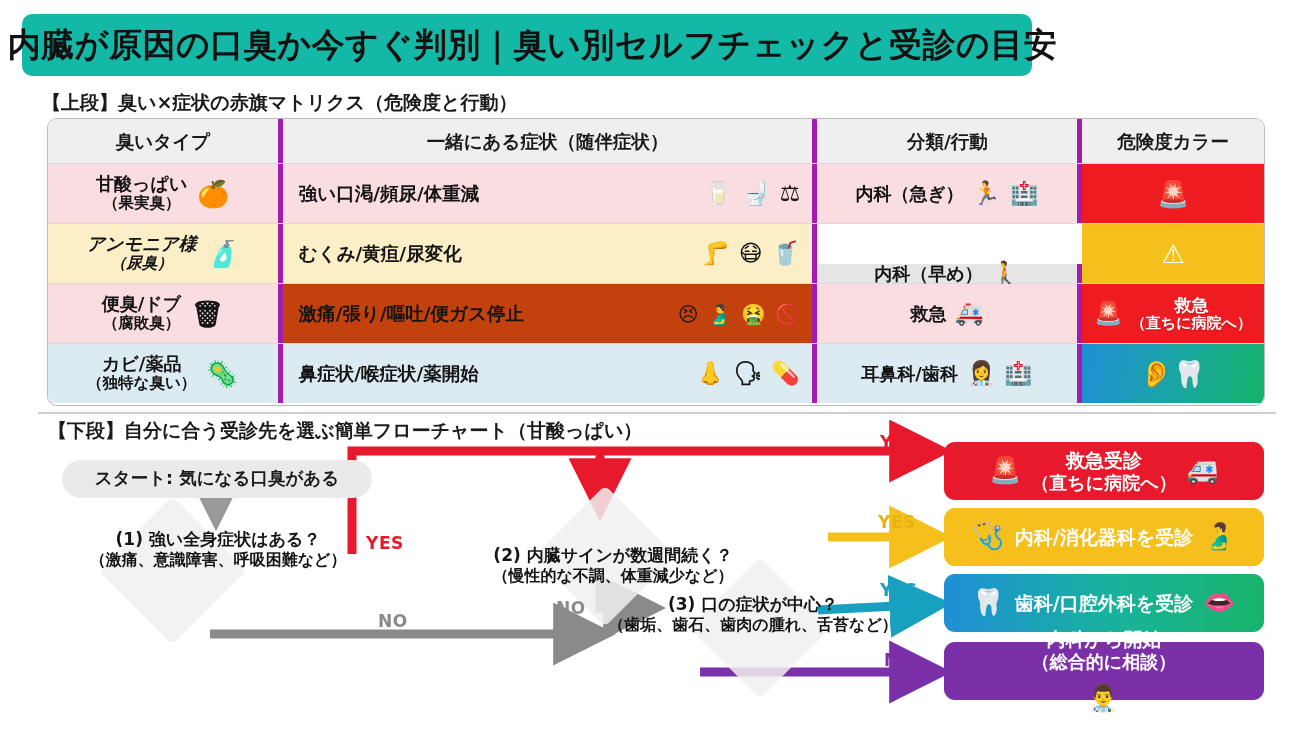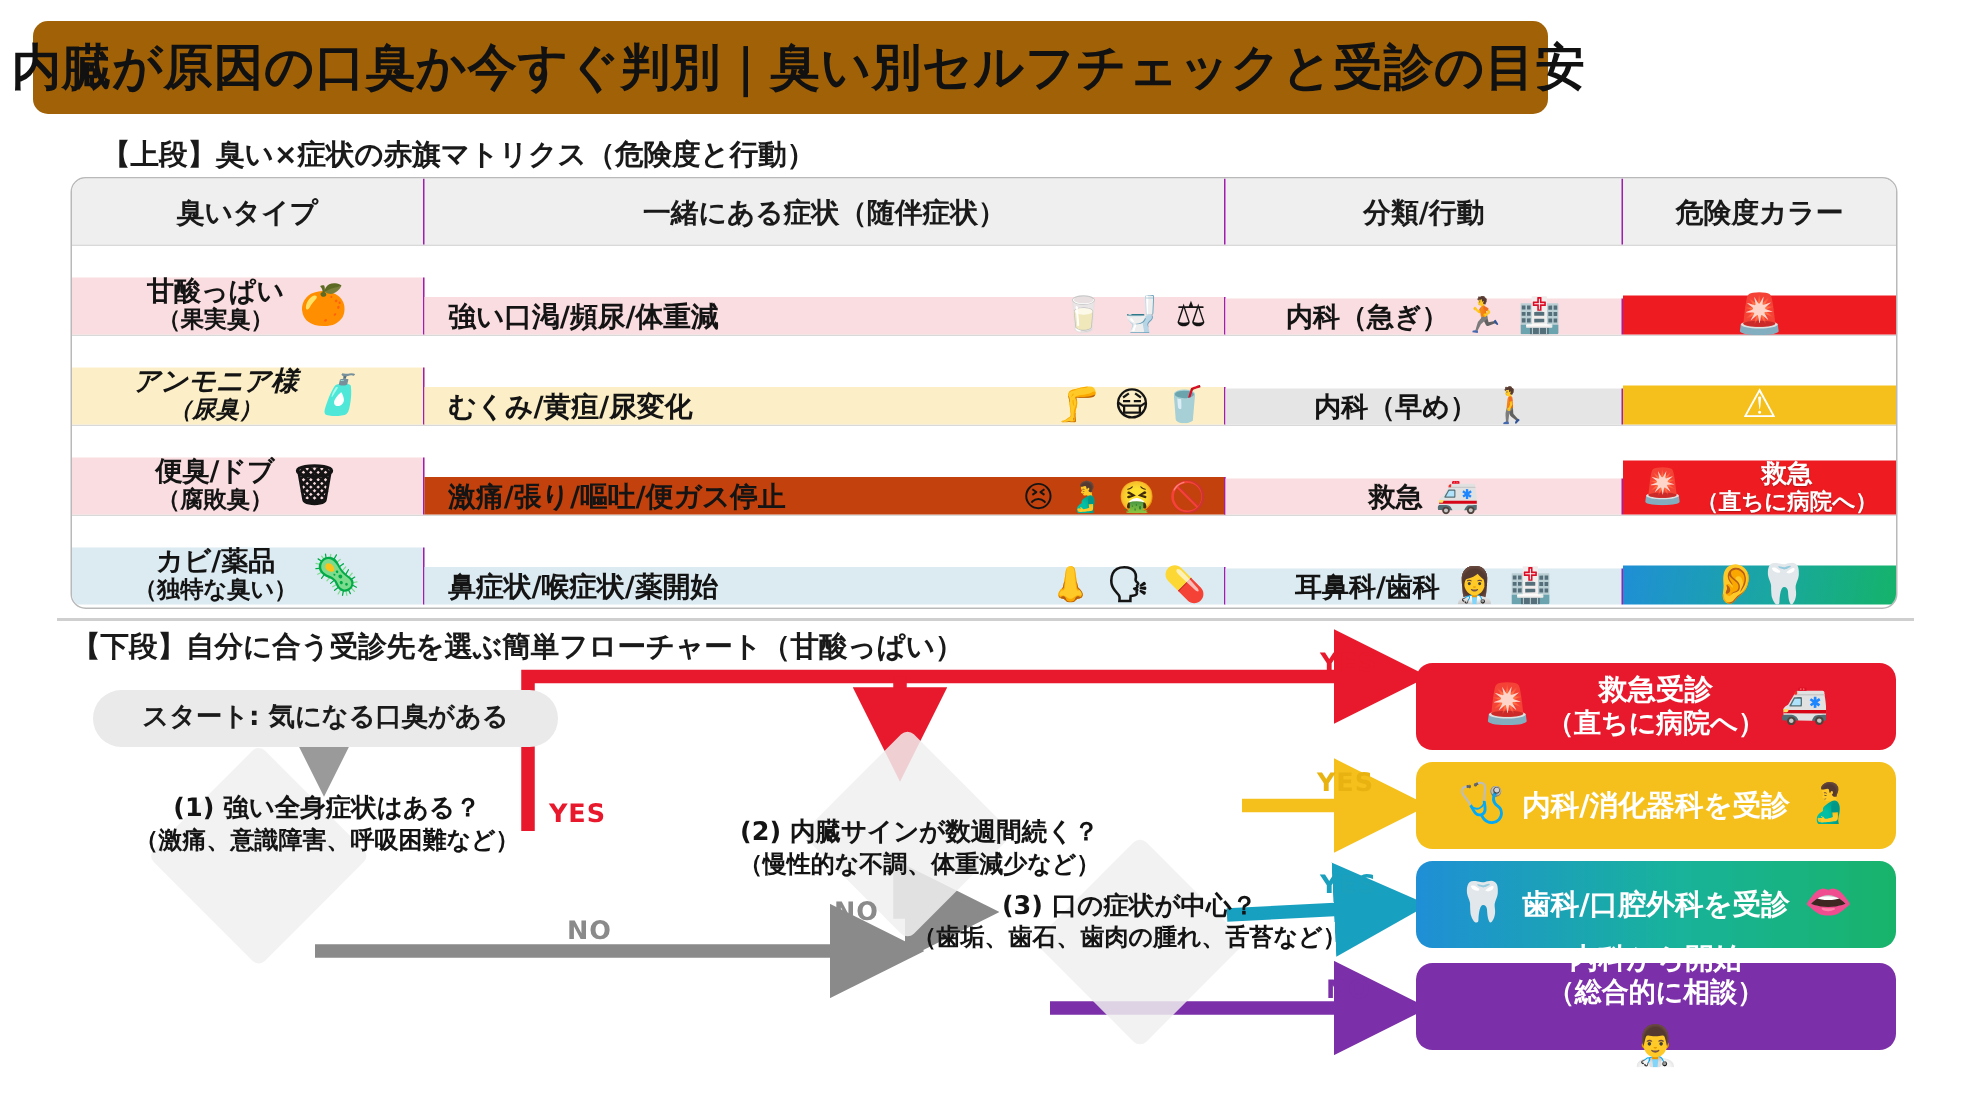--- a/index.html
+++ b/index.html
@@ -7,52 +7,52 @@
     width: 1313px; height: 735px;
     background: #ffffff;
     font-family: "DejaVu Sans", "Liberation Sans", sans-serif;
     overflow: hidden;
   }
   .page { position: relative; width: 1313px; height: 735px; background:#fff; }
 
   
   .title-bar{
     position:absolute; left:22px; top:14px; width:1010px; height:62px;
-    background:#a16207; border-radius:10px;
+    background:#14b8a6; border-radius:10px;
     display:flex; align-items:center; justify-content:center;padding-left:11px;
   }
   .title-text{
     font-size:33px; font-weight:700; color:#111; letter-spacing:.5px;
     white-space:nowrap;
   }
 
   
   .sec-head{
     position:absolute; font-size:19px; font-weight:700; color:#1a1a1a;
     white-space:nowrap;
   }
-  #matrix-head{ left:68px; top:90px; }
+  #matrix-head{ left:42px; top:90px; }
   #flow-head{ left:48px; top:418px; }
 
   
   .matrix{
     position:absolute; left:47px; top:118px; width:1218px; height:288px;
     border:1px solid #b9b9b9; border-radius:10px; overflow:hidden;
     background:#fff;
   }
   .mrow{ display:flex; width:100%; }
   .mrow.head{ height:44px; background:#efefef; }
   .mrow.data{ height:60px; }
   .mcell{
     display:flex; align-items:center; position:relative;
-    border-right:1px solid #a21caf;
+    border-right:5px solid #a21caf;
     font-size:18px; font-weight:700; color:#141414;
   }
   .mrow.data + .mrow.data{ }
-  .mrow.data{ border-top:1px solid #d9d9d9;align-items:flex-end; }
+  .mrow.data{ border-top:1px solid #d9d9d9; }
   .mrow.head .mcell{ justify-content:center; font-size:18.5px; color:#1a1a1a; }
   .c-type{ width:235px; justify-content:center; gap:10px; }
   .c-sym { width:535px; padding-left:16px; gap:8px; }
   .c-act { width:265px; justify-content:center; gap:9px; }
   .c-col { width:182px; justify-content:center; border-right:none; gap:6px; }
 
   .type-label{ text-align:center; line-height:1.15; }
   .type-label .sub{ display:block; font-size:15.5px; }
   .sym-text{ white-space:nowrap; font-size:18.5px; }
   .sym-icons{ display:flex; align-items:center; gap:9px; margin-left:auto; padding-right:12px; }

